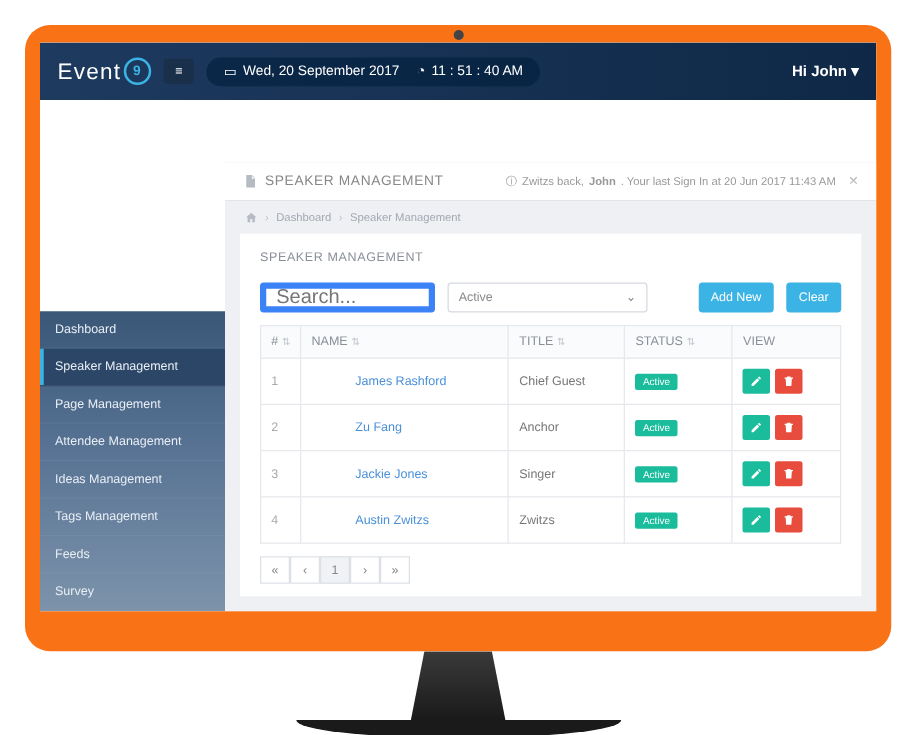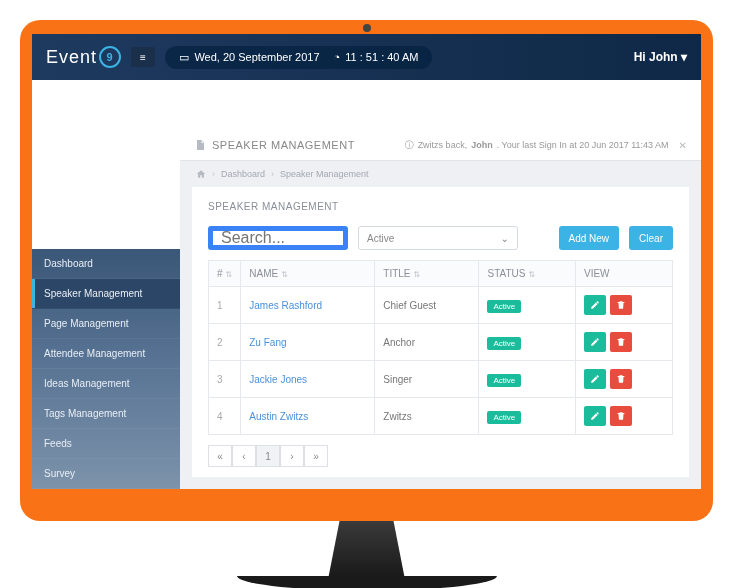--- a/index.html
+++ b/index.html
@@ -45,21 +45,21 @@
 .filters .select { width:160px; height:24px; border:1px solid #d5d9e0; border-radius:3px; padding:0 8px; font-size:10px; color:#888; display:flex; align-items:center; justify-content:space-between; cursor:pointer; }
 .filters .grow { flex:1; }
 .btn { height:24px; padding:0 10px; border:none; border-radius:3px; font-size:10px; color:#fff; cursor:pointer; }
 .btn.blue { background:#3bb3e4; }
 
 table { width: calc(100% - 32px); margin:0 16px; border-collapse: collapse; font-size:10px; }
 th { text-align:left; padding:7px 8px; color:#8a8f99; font-weight:400; border:1px solid #e5e8ec; background:#fafbfc; }
 th .sort { font-size:8px; color:#c0c4cc; margin-left:3px; }
 td { padding:8px 8px; border:1px solid #e5e8ec; color:#777; }
 td.idx { color:#aaa; width:28px; }
-td.name a { color:#4a90d9; text-decoration:none; }
+td.name a { color:#4a90d9; text-decoration:none;margin-left:35px; }
 .badge { background:#1abc9c; color:#fff; font-size:8px; padding:2px 6px; border-radius:2px; }
 .row-actions { display:flex; gap:4px; }
 .icon-btn { width:22px; height:20px; border:none; border-radius:2px; color:#fff; cursor:pointer; display:flex; align-items:center; justify-content:center; }
 .icon-btn.edit { background:#1abc9c; }
 .icon-btn.del { background:#e74c3c; }
 .icon-btn svg { width:10px; height:10px; fill:#fff; }
 
 .pager { display:flex; gap:0; margin:10px 16px 0 16px; }
 .pager button { width:24px; height:22px; border:1px solid #dde1e6; background:#fff; color:#888; font-size:10px; cursor:pointer; }
 .pager button.current { background:#f0f2f5; }

